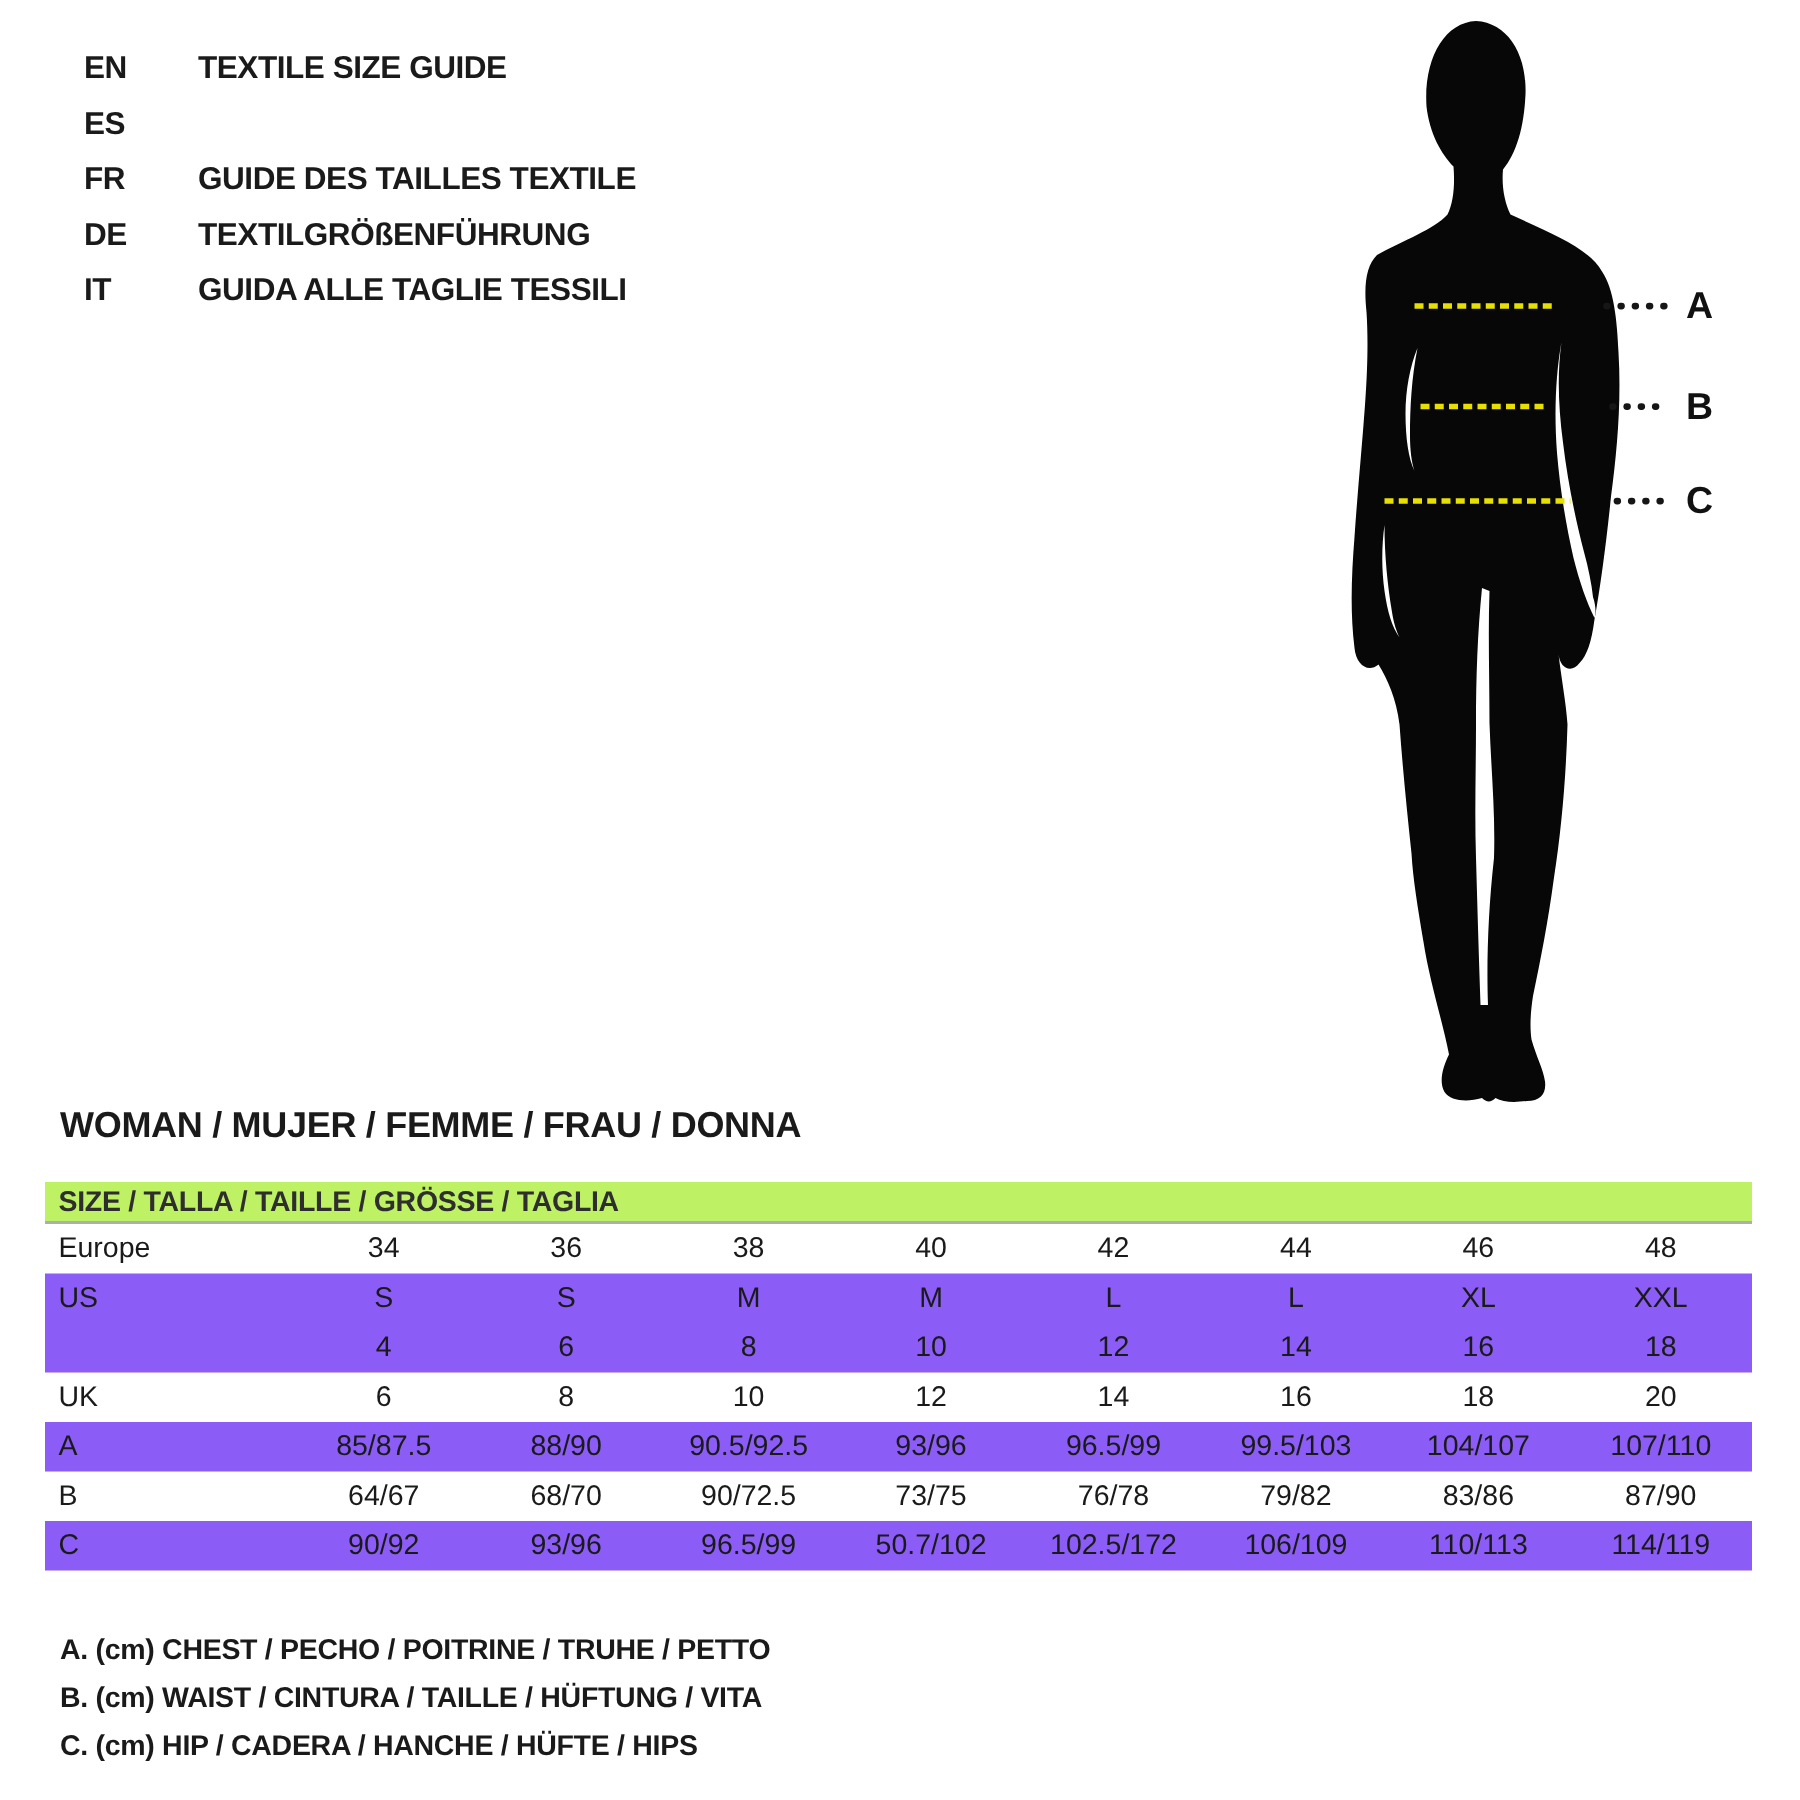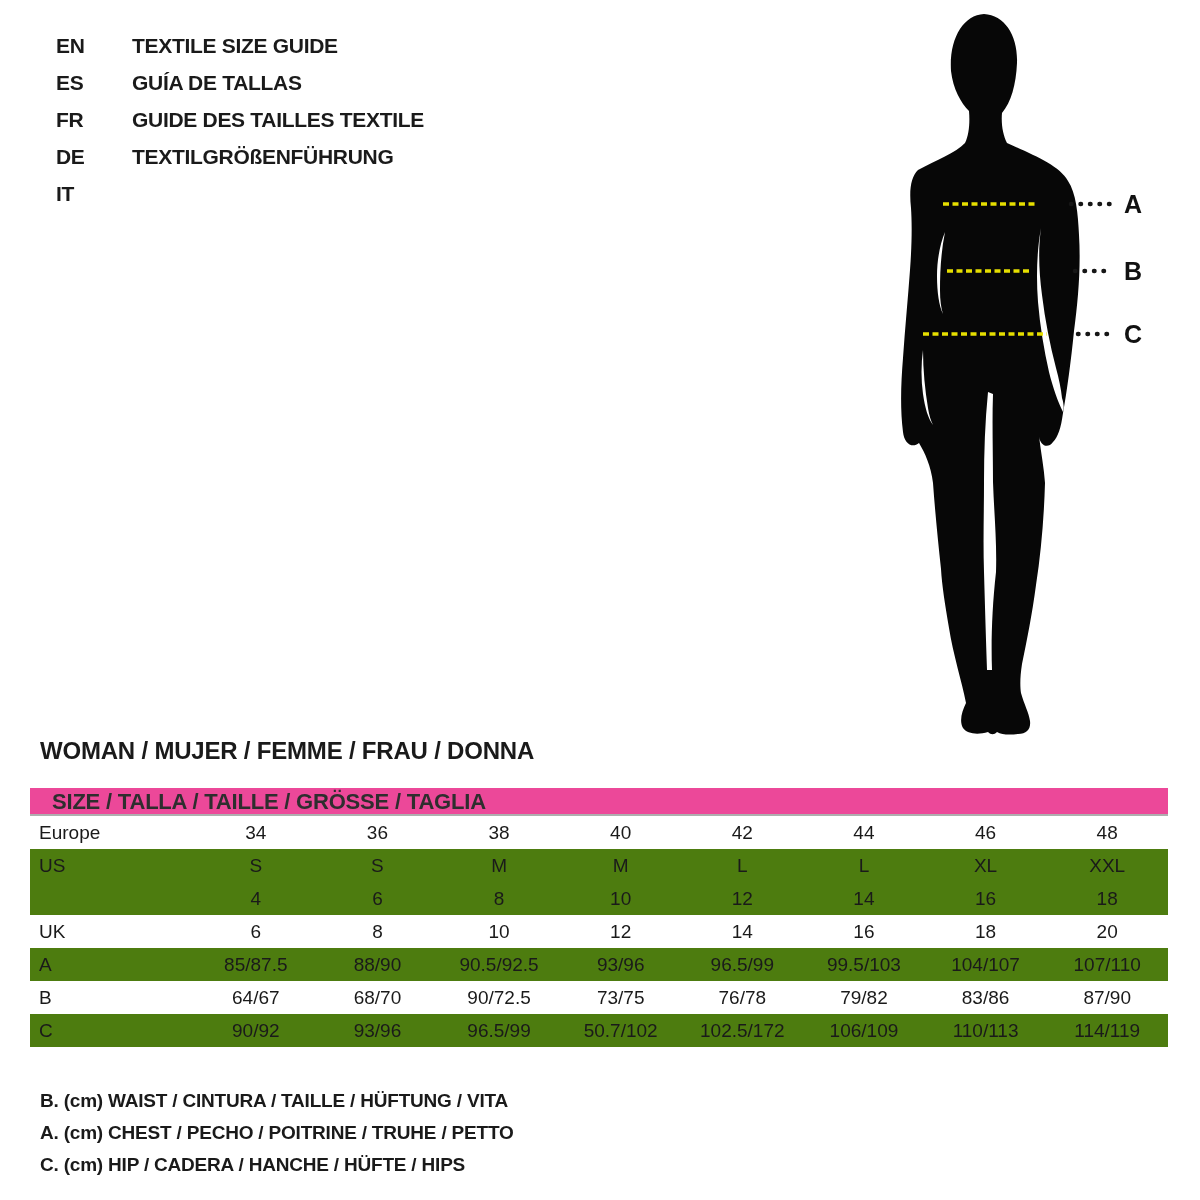--- a/index.html
+++ b/index.html
@@ -18,57 +18,57 @@
   .marker{position:absolute;left:1124px;width:34px;font-size:25px;font-weight:bold;
           line-height:28px;color:#111;}
   .marker-0{top:190px;} .marker-1{top:257px;} .marker-2{top:320px;}
 
   
   .section-title{position:absolute;left:40px;top:737px;font-size:24px;font-weight:bold;
                  letter-spacing:-0.2px;}
 
   
   .size-table{position:absolute;left:30px;top:788px;width:1138px;}
-  .thead{height:28px;line-height:28px;background:#ec4899;border-bottom:2px solid #aeaeae;
-         padding-left:22px;font-size:22px;font-weight:bold;color:#2e2e2e;letter-spacing:-0.2px;
+  .thead{height:28px;line-height:28px;background:#bef264;border-bottom:2px solid #aeaeae;
+         padding-left:9px;font-size:19px;font-weight:bold;color:#2e2e2e;letter-spacing:-0.2px;
          box-sizing:border-box;}
   .trow{display:flex;height:33px;font-size:19px;}
-  .trow.shaded{background:#4d7c0f;}
+  .trow.shaded{background:#8b5cf6;}
   .rlabel{width:165px;padding-left:9px;line-height:33px;box-sizing:border-box;}
   .cell{flex:1;text-align:center;line-height:33px;}
 
   
   .legend{position:absolute;left:40px;top:1085px;}
   .legend-line{height:32px;line-height:32px;font-size:19px;font-weight:bold;
                letter-spacing:-0.2px;white-space:nowrap;}
 </style>
 </head>
 <body>
 
 <div class="page">
 
   <div class="langs">
       <div class="lang-row">
         <span class="lang-code">EN</span>
         <span class="lang-label">TEXTILE SIZE GUIDE</span>
       </div>
       <div class="lang-row">
         <span class="lang-code">ES</span>
-        <span class="lang-label">GUÍA DE TALLAS</span>
       </div>
       <div class="lang-row">
         <span class="lang-code">FR</span>
         <span class="lang-label">GUIDE DES TAILLES TEXTILE</span>
       </div>
       <div class="lang-row">
         <span class="lang-code">DE</span>
         <span class="lang-label">TEXTILGRÖßENFÜHRUNG</span>
       </div>
       <div class="lang-row">
         <span class="lang-code">IT</span>
+        <span class="lang-label">GUIDA ALLE TAGLIE TESSILI</span>
       </div>
     </div>
 
   <div class="figure-area">
     <svg viewBox="0 0 250 730" xmlns="http://www.w3.org/2000/svg">
 
       <path d="M119,2
                C140,3 153,24 152,51
                C151,73 146,90 137,101
                C136,112 138,123 142,131
@@ -215,21 +215,21 @@
         <div class="cell">96.5/99</div>
         <div class="cell">50.7/102</div>
         <div class="cell">102.5/172</div>
         <div class="cell">106/109</div>
         <div class="cell">110/113</div>
         <div class="cell">114/119</div>
       </div>
     </div>
 
   <div class="legend">
+      <div class="legend-line">A. (cm) CHEST / PECHO / POITRINE / TRUHE / PETTO</div>
       <div class="legend-line">B. (cm) WAIST / CINTURA / TAILLE / HÜFTUNG / VITA</div>
-      <div class="legend-line">A. (cm) CHEST / PECHO / POITRINE / TRUHE / PETTO</div>
       <div class="legend-line">C. (cm) HIP / CADERA / HANCHE / HÜFTE / HIPS</div>
     </div>
 
 <div class="marker marker-0">A</div>
     <div class="marker marker-1">B</div>
     <div class="marker marker-2">C</div>
   </div>
 
 </body></html>

